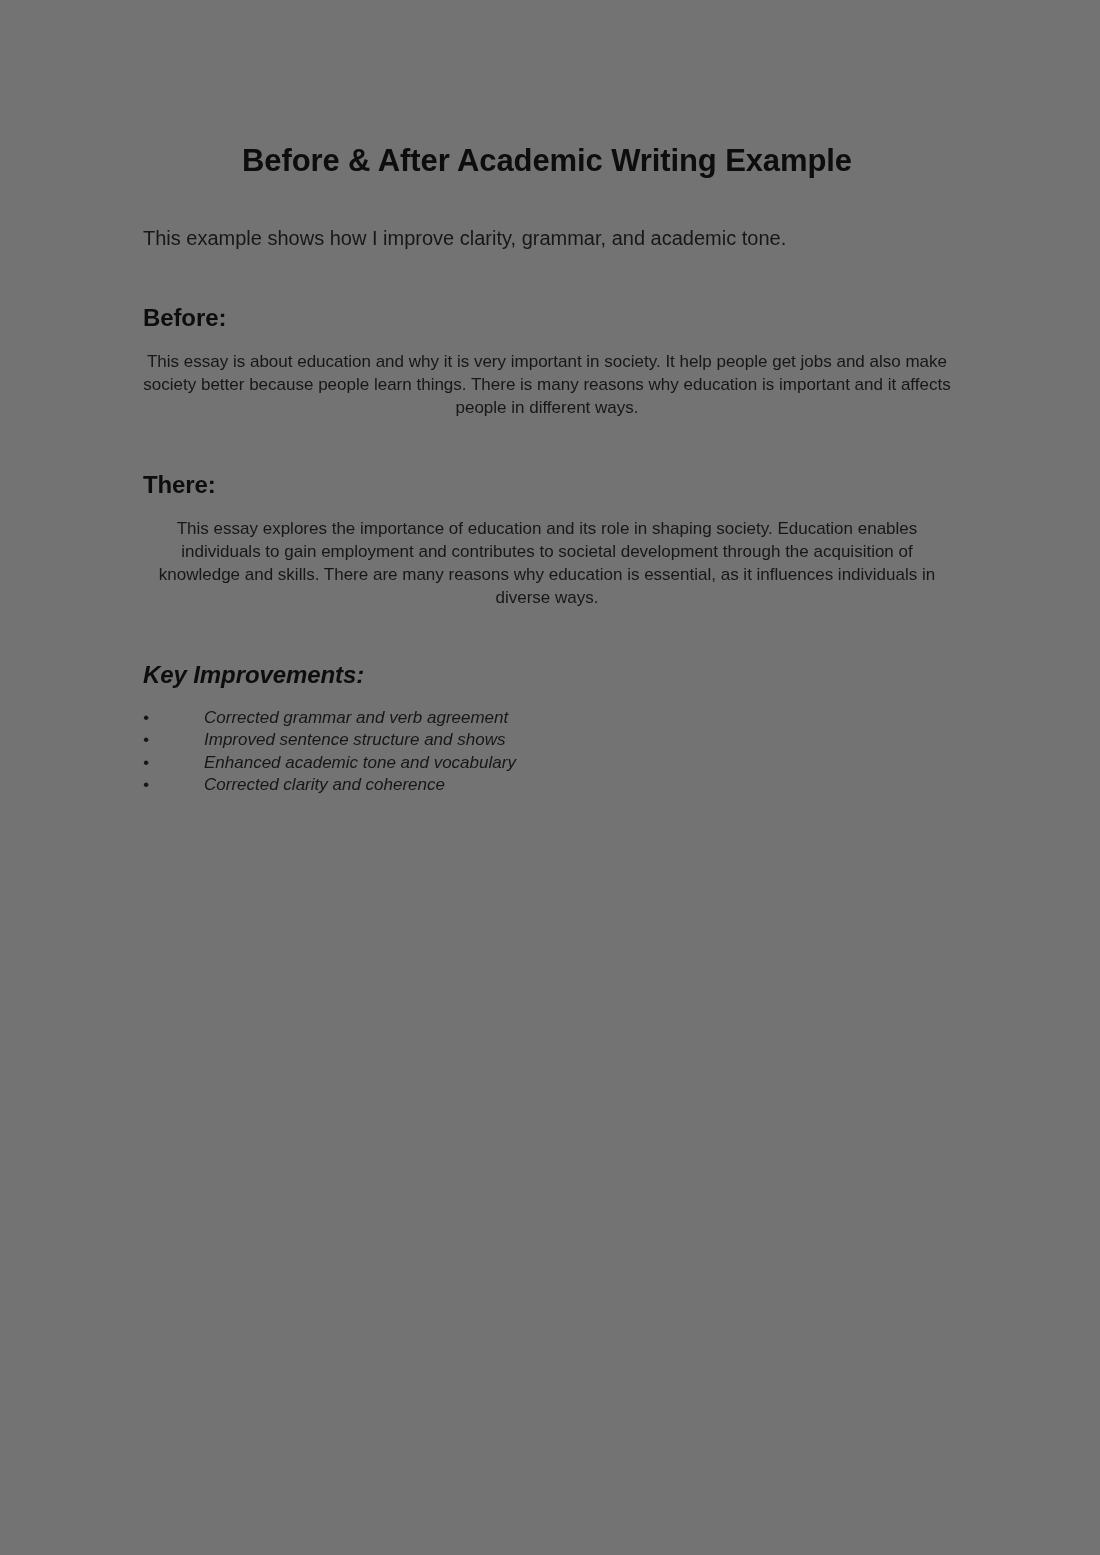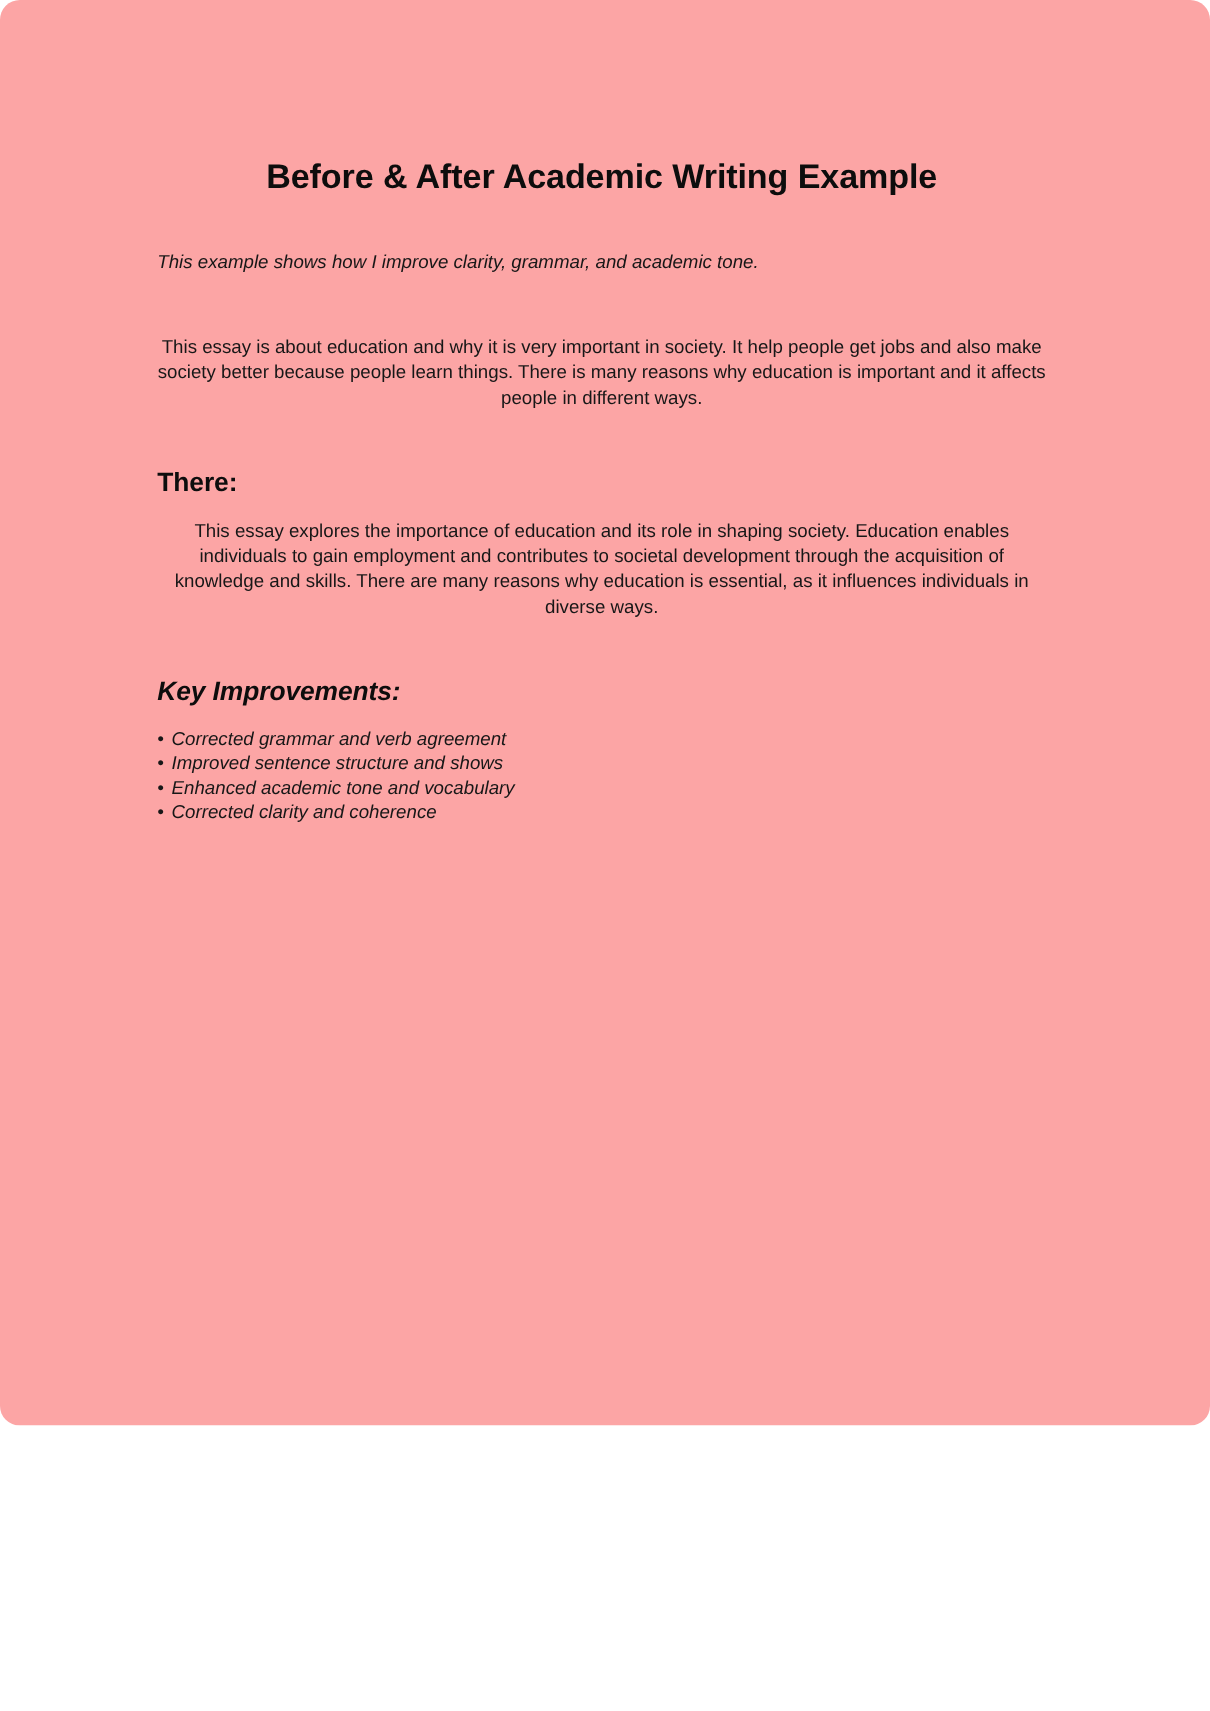--- a/index.html
+++ b/index.html
@@ -11,50 +11,48 @@
 
   body {
     font-family: "Liberation Sans", sans-serif;
     color: #141414;
     -webkit-font-smoothing: antialiased;
   }
 
   .page {
     position: relative;
     width: 1100px;
-    height: 1296px;
-    background: #fca5a5;
+    height: 1555px;
+    background: #737373;
     overflow: hidden;
     box-sizing: border-box;
-    border-radius: 18px;
   }
 
   .content {
     position: absolute;
     left: 143px;
     top: 142px;
     width: 808px;
   }
 
   .doc-title {
     font-size: 31px;
     font-weight: bold;
     line-height: 1.2;
     text-align: center;
     color: #0d0d0d;
     margin: 0 0 48px 0;
     letter-spacing: -0.1px;
   }
 
   .intro-line {
-    font-size: 17px;
+    font-size: 20px;
     line-height: 23px;
     margin: 0 0 54px 0;
     color: #171717;
-    font-style: italic;
   }
 
   .section {
     margin: 0 0 52px 0;
   }
 
   .section:last-of-type {
     margin-bottom: 0;
     font-style: italic;
   }
@@ -94,33 +92,35 @@
 
   .bullet-marker {
     display: inline-block;
     width: 13px;
     flex: 0 0 13px;
     color: #171717;
   }
 
   .bullet-text {
     display: inline-block;
+    margin-left: 48px;
   }
 </style>
 </head>
 <body>
 
 <div class="page">
   <div class="content">
 
     <h1 class="doc-title">Before &amp; After Academic Writing Example</h1>
 
     <p class="intro-line">This example shows how I improve clarity, grammar, and academic tone.</p>
 
     <section class="section">
+      <h2 class="section-heading">Before:</h2>
       <p class="section-paragraph">This essay is about education and why it is very important in society. It help people get jobs and also make society better because people learn things. There is many reasons why education is important and it affects people in different ways.</p>
     </section>
 
     <section class="section">
       <h2 class="section-heading">There:</h2>
       <p class="section-paragraph">This essay explores the importance of education and its role in shaping society. Education enables individuals to gain employment and contributes to societal development through the acquisition of knowledge and skills. There are many reasons why education is essential, as it influences individuals in diverse ways.</p>
     </section>
 
     <section class="section">
       <h2 class="section-heading">Key Improvements:</h2>

